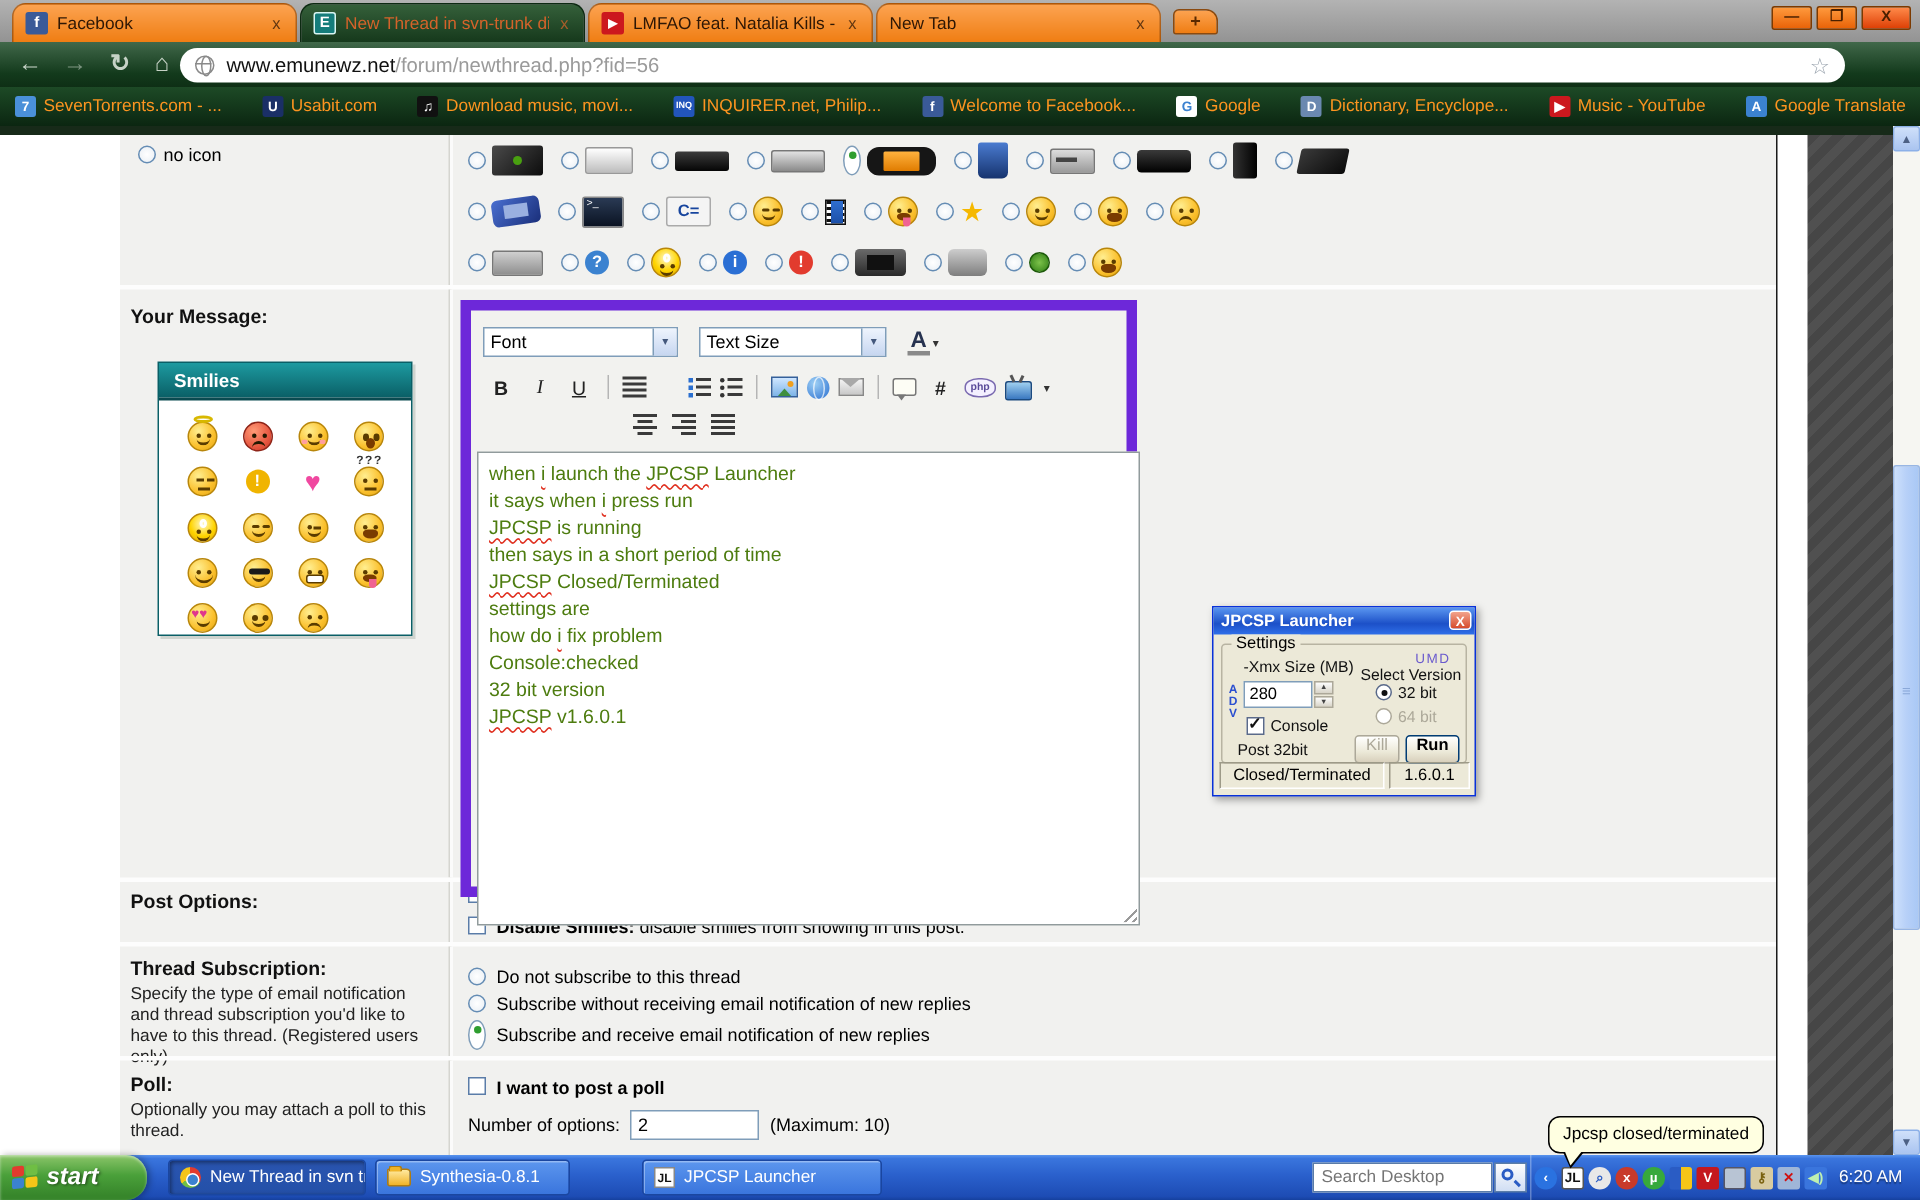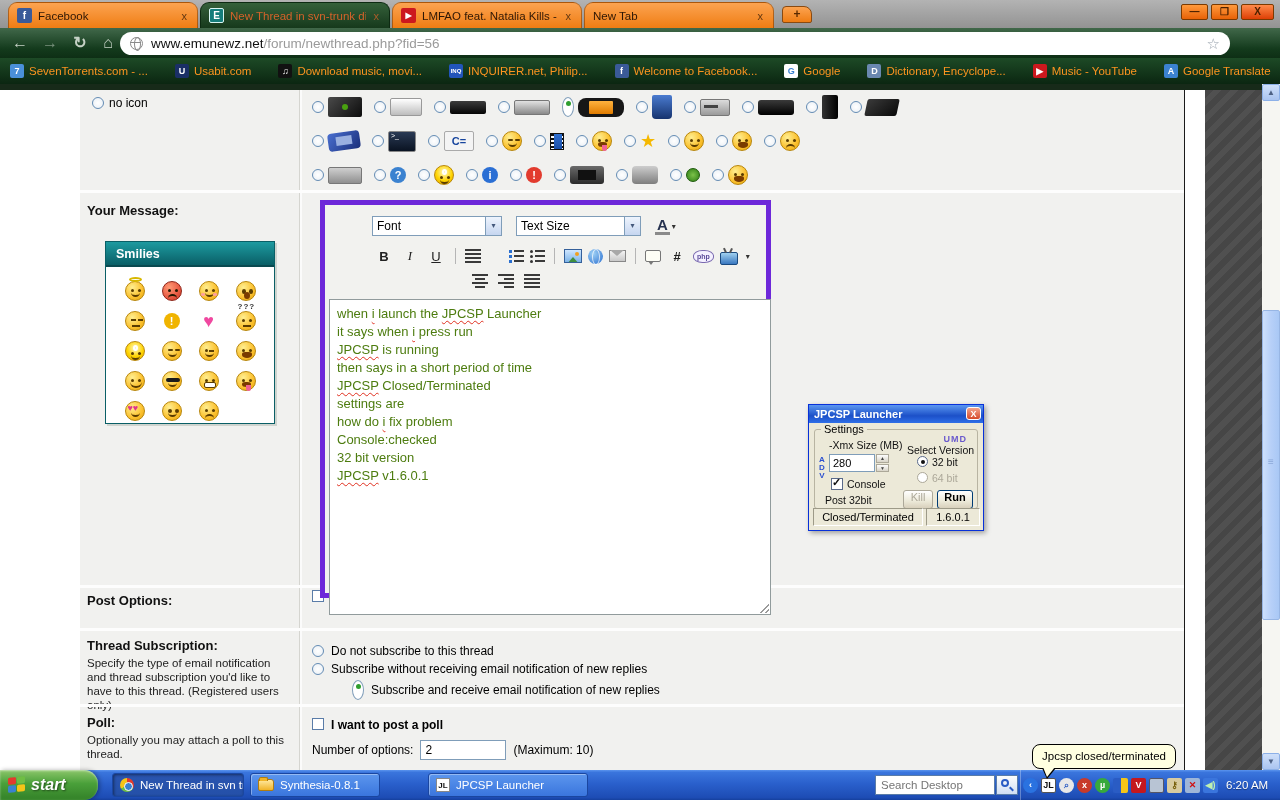--- a/index.html
+++ b/index.html
@@ -159,22 +159,22 @@
 
   
   .smiliesbox { position:absolute; left:25px; top:48px; width:170px; height:183px;
     background:#fff; border:1px solid #0a5f66; box-shadow:2px 2px 0 #cfd4cf; }
   .smhead { height:25px; background:linear-gradient(#1d9aa0,#0a5f66); color:#fff; font-weight:bold;
     font-size:12.5px; line-height:25px; padding-left:10px; border-bottom:2px solid #0a4a50; }
   .smgrid { display:grid; grid-template-columns:repeat(4,1fr); justify-items:center;
     row-gap:10px; padding:14px 10px 0; }
 
   
-  .editor { position:absolute; left:240px; top:7px; width:451px; height:398px;
-    border:5px solid #6d28d9; background:#f2f2ef; z-index:3;padding-left:39px; }
+  .editor { position:absolute; left:227px; top:7px; width:451px; height:398px;
+    border:7px solid #6d28d9; background:#f2f2ef; z-index:3; }
   .edrow1 { display:flex; gap:14px; padding:11px 0 0 8px; align-items:center; }
   .sel { width:130px; height:20px; background:#fff; border:1px solid #7f9db9; display:flex;
     align-items:center; font-size:12px; }
   .sel .stxt { flex:1; padding-left:4px; color:#000; }
   .sel .sbtn { width:16px; height:18px; background:linear-gradient(#eef4fd,#c6d6f0);
     border-left:1px solid #7f9db9; color:#44587c; font-size:8px; text-align:center; line-height:18px; }
   .sel.size { width:125px; }
   .colorbtn { font-weight:bold; font-size:15px; color:#26324f; border-bottom:3px solid #8a8a8a;
     line-height:14px; padding:0 2px; }
   .caret { font-size:8px; color:#333; margin-left:2px; }
@@ -237,21 +237,21 @@
   .xpwin { position:absolute; left:808px; top:320px; width:176px; height:127px; background:#ece9d8;
     border:1px solid #0831d9; box-shadow:2px 2px 5px rgba(0,0,0,.35); z-index:6; font-size:11px; }
   .xptitle { height:18px; background:linear-gradient(180deg,#5a96f0,#1c50c8 60%,#2f6fe8); color:#fff;
     font-weight:bold; font-size:11px; line-height:18px; padding-left:5px; position:relative; }
   .xpclose { position:absolute; right:2px; top:2px; width:15px; height:13px; border:1px solid #fff;
     border-radius:3px; background:linear-gradient(#f2a38c,#d6492a); color:#fff; font-size:9px;
     font-weight:bold; text-align:center; line-height:12px; }
   .grpbox { position:absolute; left:5px; top:24px; width:164px; height:80px; border:1px solid #b8b4a2; border-radius:3px; }
   .grplbl { position:absolute; left:6px; top:-7px; background:#ece9d8; padding:0 3px; font-size:11px; }
   .jlbl { position:absolute; font-size:10.5px; color:#111; }
-  .umd { color:#6a5acd; font-weight:bold; font-size:9px; letter-spacing:1px; }
+  .umd { color:#6a5acd; font-weight:normal; font-size:9px; letter-spacing:1px; }
   .adv { color:#2b4fd0; font-weight:bold; font-size:8px; line-height:8px; text-align:center; }
   .spin { position:absolute; left:14px; top:24px; width:46px; height:18px; border:1px solid #7f9db9;
     background:#fff; font-size:11px; padding-left:3px; line-height:16px; }
   .spinbtns { position:absolute; left:61px; top:24px; width:13px; height:18px; display:flex; flex-direction:column; gap:1px; }
   .spinbtns div { flex:1; background:linear-gradient(#fdfdfd,#d8d4c8); border:1px solid #aca899;
     font-size:5px; line-height:6px; text-align:center; color:#444; }
   .xprad { position:absolute; width:11px; height:11px; border:1px solid #5a6a8a; border-radius:50%; background:#fff; }
   .xprad.on::after { content:""; position:absolute; left:2.5px; top:2.5px; width:4px; height:4px; border-radius:50%; background:#111; }
   .xprad.dis { border-color:#aca899; }
   .xpchk { position:absolute; width:12px; height:12px; border:1px solid #5a6a8a; background:#fff; }
@@ -697,36 +697,40 @@
         </div>
       </div>
 
       <div class="sec" style="height:43px">
         <div class="vline"></div>
         <div class="seclabel" style="top:5px">Post Options:</div>
         <div class="optrow" style="top:2px">
           <span class="fcheck"></span>
           <span><b class="bld">Signature:</b><span> include your signature. (registered users only)</span></span>
         </div>
+        <div class="optrow" style="top:23px">
+          <span class="fcheck"></span>
+          <span><b class="bld">Disable Smilies:</b><span> disable smilies from showing in this post.</span></span>
+        </div>
       </div>
 
       <div class="sec" style="height:76px">
         <div class="vline"></div>
         <div class="seclabel" style="top:7px">Thread Subscription:</div>
         <div class="secdesc" style="top:25px">Specify the type of email notification and thread subscription you'd like to have to this thread. (Registered users only)</div>
         <div id="subradios">
             <div class="radiorow" style="top: 13px;">
               <span class="fradio"></span>
               <span>Do not subscribe to this thread</span>
             </div>
             <div class="radiorow" style="top: 31px; align-items: center;">
               <span class="fradio"></span>
               <span>Subscribe without receiving email notification of new replies</span>
             </div>
-            <div class="radiorow" style="top: 49px; margin-left: 40px;">
+            <div class="radiorow" style="top: 49px;">
               <span class="fradio sel"></span>
               <span>Subscribe and receive email notification of new replies</span>
             </div>
           </div>
       </div>
 
       <div class="sec" style="height:66px">
         <div class="vline"></div>
         <div class="seclabel" style="top:8px">Poll:</div>
         <div class="secdesc" style="top:26px">Optionally you may attach a poll to this thread.</div>

